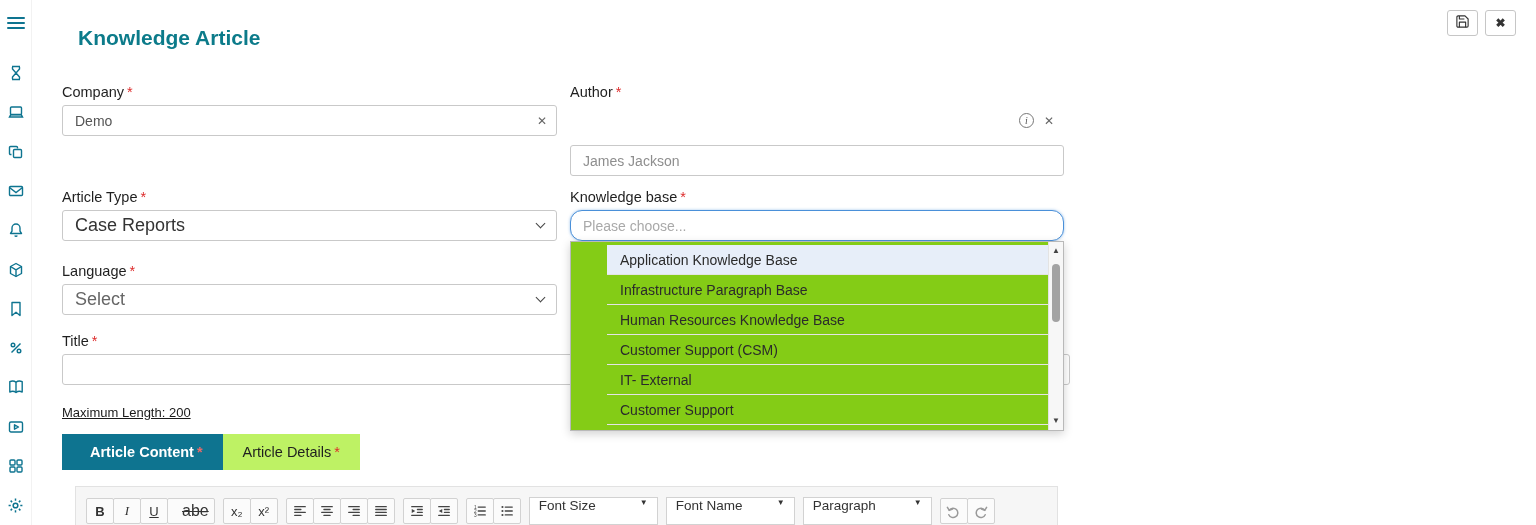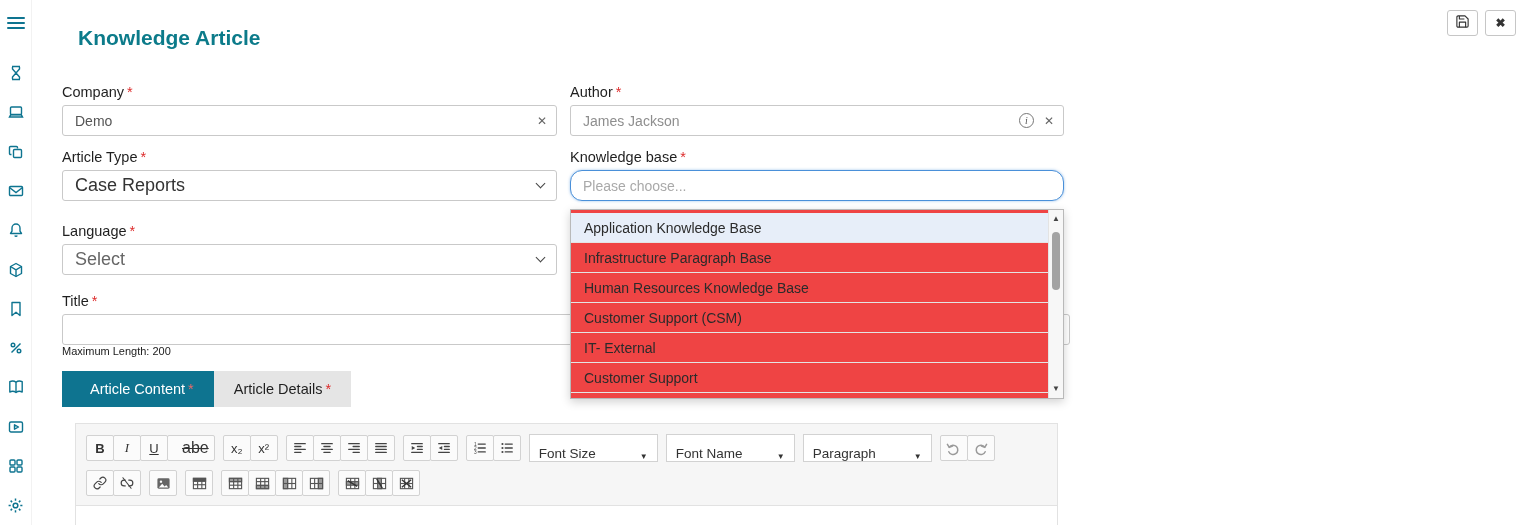--- a/index.html
+++ b/index.html
@@ -41,21 +41,21 @@
   .grid { display:grid; grid-template-columns:495px 494px; column-gap:13px; }
   .field { margin-bottom:13px; }
   .field label { display:block; font-size:14.5px; color:#1f1f1f; margin-bottom:5px; }
   .req { color:#dd2b2b; margin-left:3px; }
   .input-wrap { position:relative; }
   input.text {
     width:100%; height:31px; border:1px solid #c9c9c9; border-radius:3px;
     padding:0 52px 0 12px; font-size:14px; color:#555; font-family:inherit;
     background:#fff; outline:none;
   }
-  input.text.muted { color:#8e8e8e; }
+  input.text.muted { color:#8e8e8e;margin-top:40px; }
   input.text.focused { border-color:#4a90d9; box-shadow:0 0 3px rgba(74,144,217,.55);border-radius:12px; }
   input.text::placeholder { color:#a9a9a9; }
   .wrap-icons { position:absolute; right:10px; top:0; height:31px; display:flex; align-items:center; gap:10px; }
   .clear-x { font-size:12px; color:#666; cursor:pointer; line-height:1; }
   .info-i {
     width:15px; height:15px; border:1px solid #777; border-radius:50%;
     font-size:10px; color:#555; display:flex; align-items:center; justify-content:center;
     font-style:italic; font-family:"Liberation Serif", serif; cursor:pointer;
   }
   .select {
@@ -64,29 +64,29 @@
     padding:0 12px; font-size:18px; color:#333; cursor:pointer;
   }
   .select .val.placeholder { color:#666; }
   .chev {
     width:7px; height:7px; border-right:1.6px solid #444; border-bottom:1.6px solid #444;
     transform:rotate(45deg); margin-top:-4px;
   }
   .half { width:495px; }
   .lang-field { margin-top:9px; }
   .title-field { margin-top:18px; margin-bottom:6px; }
-  .hint { font-size:11px; color:#1a1a1a; margin-top:0; }
+  .hint { font-size:13px; color:#1a1a1a; margin-top:20px;text-decoration:underline; }
 
   
   .kb-field { position:relative; }
   .dropdown {
-    position:absolute; top:60px; left:0; right:0; z-index:20;
-    background:#ef4444; border:1px solid #b9b9b9;
+    position:absolute; top:52px; left:0; right:0; z-index:20;
+    background:#84cc16; border:1px solid #b9b9b9;
     box-shadow:0 3px 9px rgba(0,0,0,.18);
-    height:190px; overflow:hidden;
+    height:190px; overflow:hidden;padding-left:36px;
   }
   .dd-options { margin-right:15px; padding-top:3px; }
   .dd-option {
     padding:6px 13px; font-size:14px; color:#2b2b2b;
     border-bottom:1px solid #e4e4e4; cursor:pointer; height:30px;
     display:flex; align-items:center;
   }
   .dd-option.selected { background:#e7eef9; }
   .dd-scrollbar {
     position:absolute; top:0; right:0; bottom:0; width:15px;
@@ -100,23 +100,23 @@
   .sb-arrow.down { bottom:4px; }
   .sb-thumb {
     position:absolute; top:22px; left:3px; width:8px; height:58px;
     background:#a3a3a3; border-radius:5px; cursor:pointer;
   }
 
   
   .tabs { display:flex; margin-top:14px; }
   .tab {
     height:36px; padding:0 20px; display:flex; align-items:center;
-    font-size:14.5px; color:#1f1f1f; cursor:pointer; background:#e5e5e5;
-  }
-  .tab.active { background:#0e7490; color:#fff; font-weight:400;padding-left:28px; }
+    font-size:14.5px; color:#1f1f1f; cursor:pointer; background:#bef264;
+  }
+  .tab.active { background:#0e7490; color:#fff; font-weight:700;padding-left:28px; }
   .tab.active .req { color:#e96a6a; }
 
   
   .editor {
     margin:16px 0 0 13px; width:983px; height:160px;
     border:1px solid #e2e2e2; background:#f6f6f6;
   }
   .tb-row { display:flex; align-items:center; gap:8px; padding:8px 10px 0 10px; }
   .tb-row:first-child { padding-top:10px; }
   .tb-group { display:flex; }
@@ -127,21 +127,21 @@
   }
   .tb-group .tb-btn + .tb-btn { margin-left:-1px; }
   .tb-btn.b { font-weight:bold; }
   .tb-btn.i { font-style:italic; font-family:"Liberation Serif", serif; }
   .tb-btn.u { text-decoration:underline; }
   .tb-btn.strike { text-decoration:line-through; font-size:16px;padding-left:14px; }
   .tb-btn.dim { color:#9a9a9a; }
   .tb-btn svg { display:block; }
   .tb-select {
     height:28px; width:129px; border:1px solid #d2d2d2; background:#fff;
-    display:flex; align-items:flex-end; justify-content:space-between;
+    display:flex; align-items:flex-start; justify-content:space-between;
     padding:0 9px; font-size:13.5px; color:#333; cursor:pointer;
   }
   .tb-caret { font-size:8px; color:#333; }
   .editor-content {
     margin-top:9px; background:#fff; border-top:1px solid #e2e2e2; height:70px;
   }
 </style>
 </head>
 <body>
 

